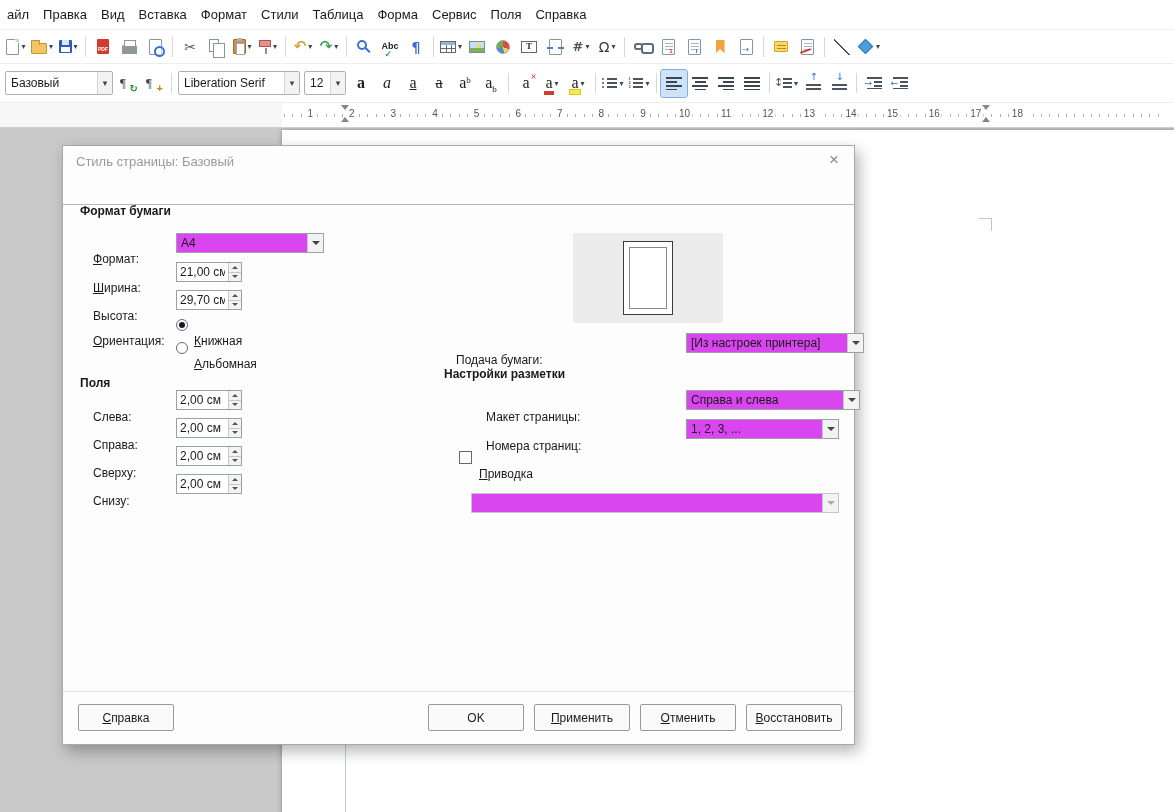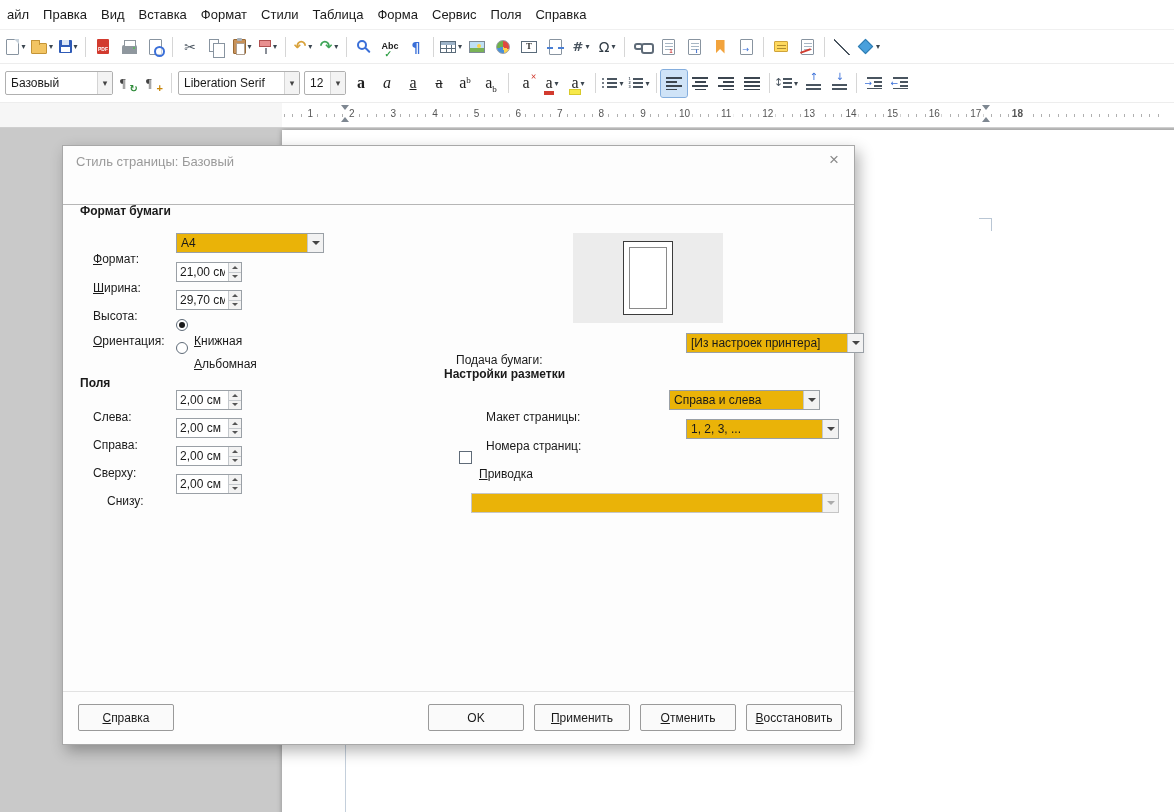--- a/index.html
+++ b/index.html
@@ -135,21 +135,21 @@
   .dlg-close{position:absolute;right:10px;top:4px;color:#8a8a8a;font-size:17px;width:20px;height:20px;text-align:center;line-height:20px;}
   .tabrow{position:absolute;left:12px;top:33px;display:flex;align-items:flex-end;height:25px;z-index:2;}
   .tab{border:1px solid #b6b6b6;border-bottom:none;padding:4px 5px;margin-right:-1px;background:#f0f0f0;font-size:12px;white-space:nowrap;}
   .tab.active{background:#fdfdfd;padding-top:5px;padding-bottom:6px;position:relative;top:1px;z-index:3;}
   .tabline{position:absolute;left:0;right:0;top:58px;border-top:1px solid #b6b6b6;}
   .grp{position:absolute;font-weight:700;white-space:nowrap;}
   .lbl{position:absolute;line-height:16px;white-space:nowrap;margin-top:16px;}
   .lbl.dim{color:#9a9a9a;}
   .accel{display:inline-block;}
   .accel::first-letter{text-decoration:underline;}
-  .combo{position:absolute;height:20px;border:1px solid #9aa0a6;background:#eab308;display:flex;align-items:center;}
+  .combo{position:absolute;height:20px;border:1px solid #9aa0a6;background:#d946ef;display:flex;align-items:center;}
   .combo-text{flex:1;padding:0 4px;font-size:12px;white-space:nowrap;overflow:hidden;}
   .combo-arrow{width:16px;align-self:stretch;background:#f2f2f2;border-left:1px solid #c4c8cc;display:flex;align-items:center;justify-content:center;}
   .combo-arrow::after{content:"";border-left:4px solid transparent;border-right:4px solid transparent;border-top:4px solid #444;}
   .combo.disabled{border-color:#c6c6c6;}
   .combo.disabled .combo-arrow::after{border-top-color:#ababab;}
   .spin{position:absolute;width:66px;height:20px;border:1px solid #9aa0a6;background:#fff;display:flex;}
   .spin input{flex:1;min-width:0;border:none;outline:none;padding:0 3px;font:12px "Liberation Sans",sans-serif;color:#1a1a1a;background:transparent;}
   .spin-btns{width:13px;border-left:1px solid #c4c8cc;display:flex;flex-direction:column;}
   .sb{flex:1;display:flex;align-items:center;justify-content:center;background:#f2f2f2;}
   .sb + .sb{border-top:1px solid #c4c8cc;}
@@ -403,21 +403,21 @@
         <span class="rnum" style="left: 601.4px;">8</span>
         <span class="rnum" style="left: 643px;">9</span>
         <span class="rnum" style="left: 684.6px;">10</span>
         <span class="rnum" style="left: 726.2px;">11</span>
         <span class="rnum" style="left: 767.8px;">12</span>
         <span class="rnum" style="left: 809.4px;">13</span>
         <span class="rnum" style="left: 851px;">14</span>
         <span class="rnum" style="left: 892.6px;">15</span>
         <span class="rnum" style="left: 934.2px;">16</span>
         <span class="rnum" style="left: 975.8px;">17</span>
-        <span class="rnum" style="left: 1017.4px; font-weight: bold;">18</span>
+        <span class="rnum" style="left: 1017.4px;">18</span>
       </div>
     <div class="rmk" style="left:340px">
         <div class="mk-top"></div>
         <div class="mk-bot"></div>
       </div>
     <div class="rmk" style="left:981px">
         <div class="mk-top"></div>
         <div class="mk-bot"></div>
       </div>
   </div>
@@ -500,33 +500,33 @@
 
     <div class="lbl" style="left:30px;top:303px"><span>Сверху:</span></div>
     <div class="spin" style="left:113px;top:300px">
       <input value="2,00 см" style="">
       <span class="spin-btns">
           <span class="sb up"></span>
           <span class="sb down"></span>
         </span>
     </div>
 
-    <div class="lbl" style="left:44px;top:331px"><span>Снизу:</span></div>
+    <div class="lbl" style="left:30px;top:331px"><span>Снизу:</span></div>
     <div class="spin" style="left:113px;top:328px">
       <input value="2,00 см" style="">
       <span class="spin-btns">
           <span class="sb up"></span>
           <span class="sb down"></span>
         </span>
     </div>
 
     <div class="grp" style="left:381px;top:221px">Настройки разметки</div>
 
     <div class="lbl" style="left:423px;top:247px"><span>Макет страницы:</span></div>
-    <div class="combo" style="left:606px;top:244px;width:151px">
+    <div class="combo" style="left:623px;top:244px;width:174px">
       <span class="combo-text">Справа и слева</span>
       <span class="combo-arrow"></span>
     </div>
 
     <div class="lbl" style="left:423px;top:276px"><span>Номера страниц:</span></div>
     <div class="combo" style="left:623px;top:273px;width:153px">
       <span class="combo-text">1, 2, 3, ...</span>
       <span class="combo-arrow"></span>
     </div>
 

